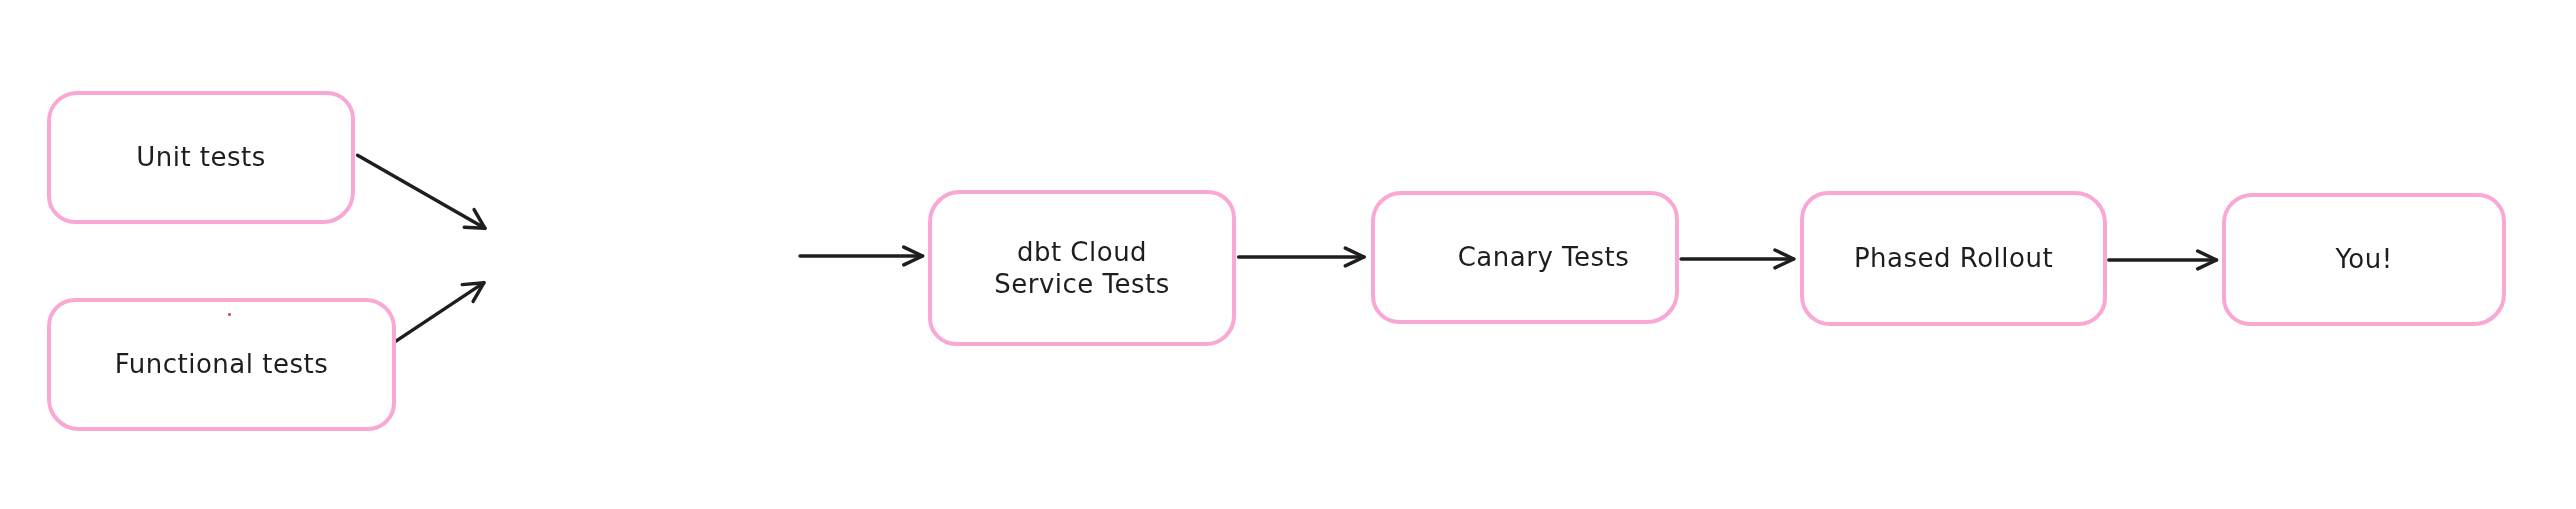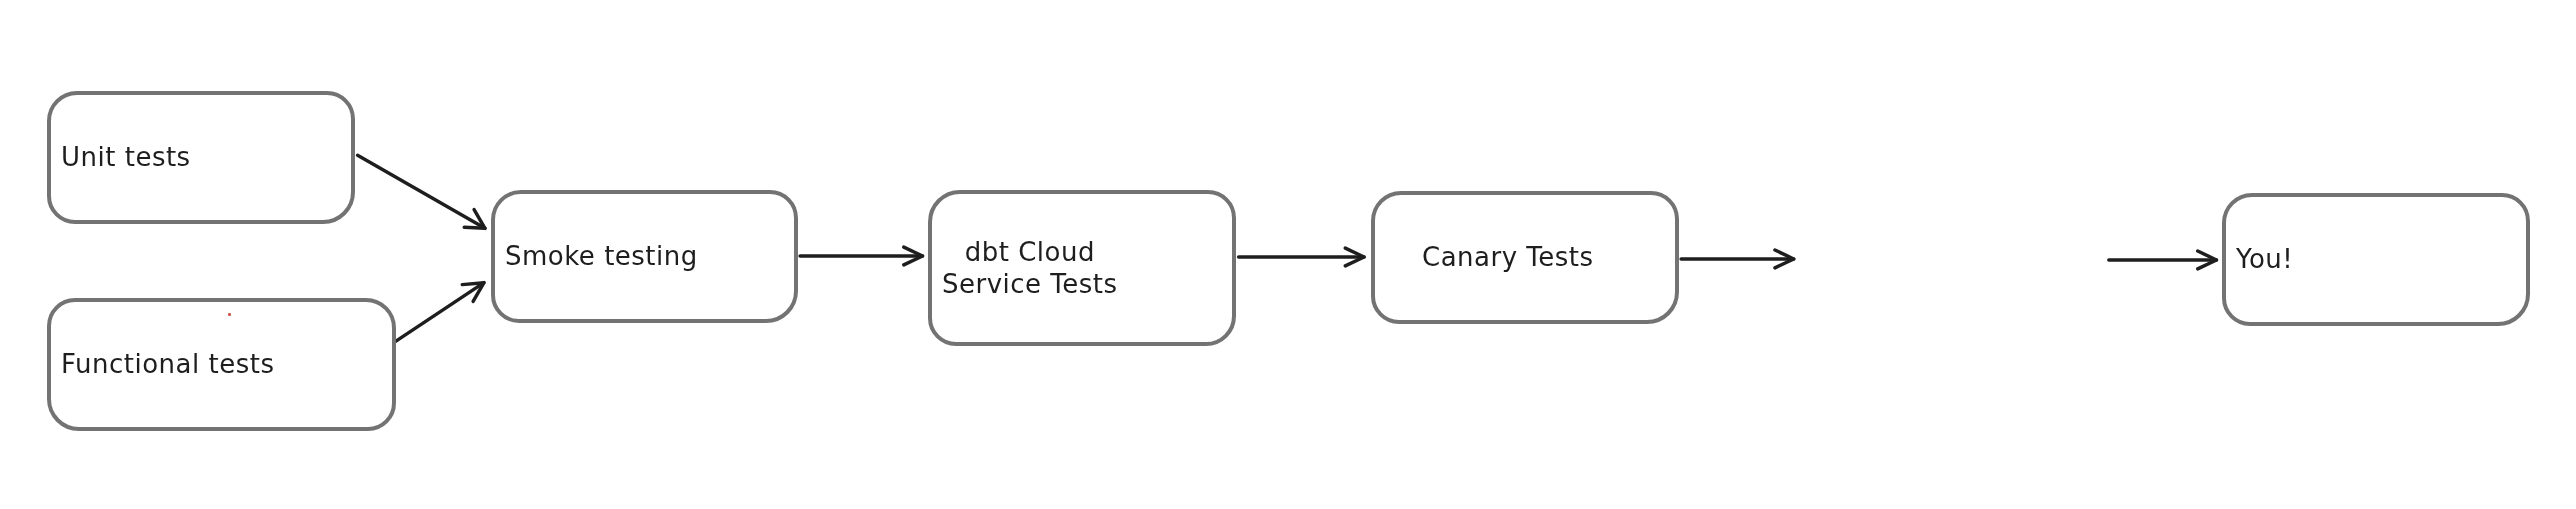--- a/index.html
+++ b/index.html
@@ -12,25 +12,25 @@
     width: 2576px;
     height: 510px;
     background: #ffffff;
     overflow: hidden;
     font-family: "DejaVu Sans", sans-serif;
   }
   .node {
     position: absolute;
     box-sizing: border-box;
     background: #ffffff;
-    border: 4px solid #737373;
+    border: 4px solid #f9a8d4;
     border-radius: 30px 28px 32px 28px;
     display: flex;
     align-items: center;
-    justify-content: flex-start;
+    justify-content: center;
     z-index: 2;
   }
   .node-label {
     font-size: 26px;
     line-height: 1.25;
     color: #1e1e1e;
     text-align: center;
     white-space: pre-line;
     letter-spacing: 0.5px;
     padding: 0 10px;
@@ -93,34 +93,34 @@
   </svg>
 
   <div class="node" style="left:47px; top:91px; width:308px; height:133px;">
     <span class="node-label">Unit tests</span>
   </div>
 
   <div class="node" style="left:47px; top:298px; width:349px; height:133px; border-radius:28px 30px 28px 32px;">
     <span class="node-label">Functional tests</span>
   </div>
 
-  <div class="node" style="left:491px; top:190px; width:307px; height:133px;">
-    <span class="node-label">Smoke testing</span>
-  </div>
 
   <div class="node" style="left:928px; top:190px; width:308px; height:156px; border-radius:32px 28px 30px 28px;">
     <span class="node-label">dbt Cloud
 Service Tests</span>
   </div>
 
   <div class="node" style="left:1371px; top:191px; width:308px; height:133px;padding-left:37px;">
     <span class="node-label">Canary Tests</span>
   </div>
 
+  <div class="node" style="left:1800px; top:191px; width:307px; height:135px; border-radius:28px 32px 28px 30px;">
+    <span class="node-label">Phased Rollout</span>
+  </div>
 
-  <div class="node" style="left:2222px; top:193px; width:308px; height:133px;">
+  <div class="node" style="left:2222px; top:193px; width:284px; height:133px;">
     <span class="node-label">You!</span>
   </div>
 
   <div class="stray-dot"></div>
 
 </div>
 
 
 </body></html>

